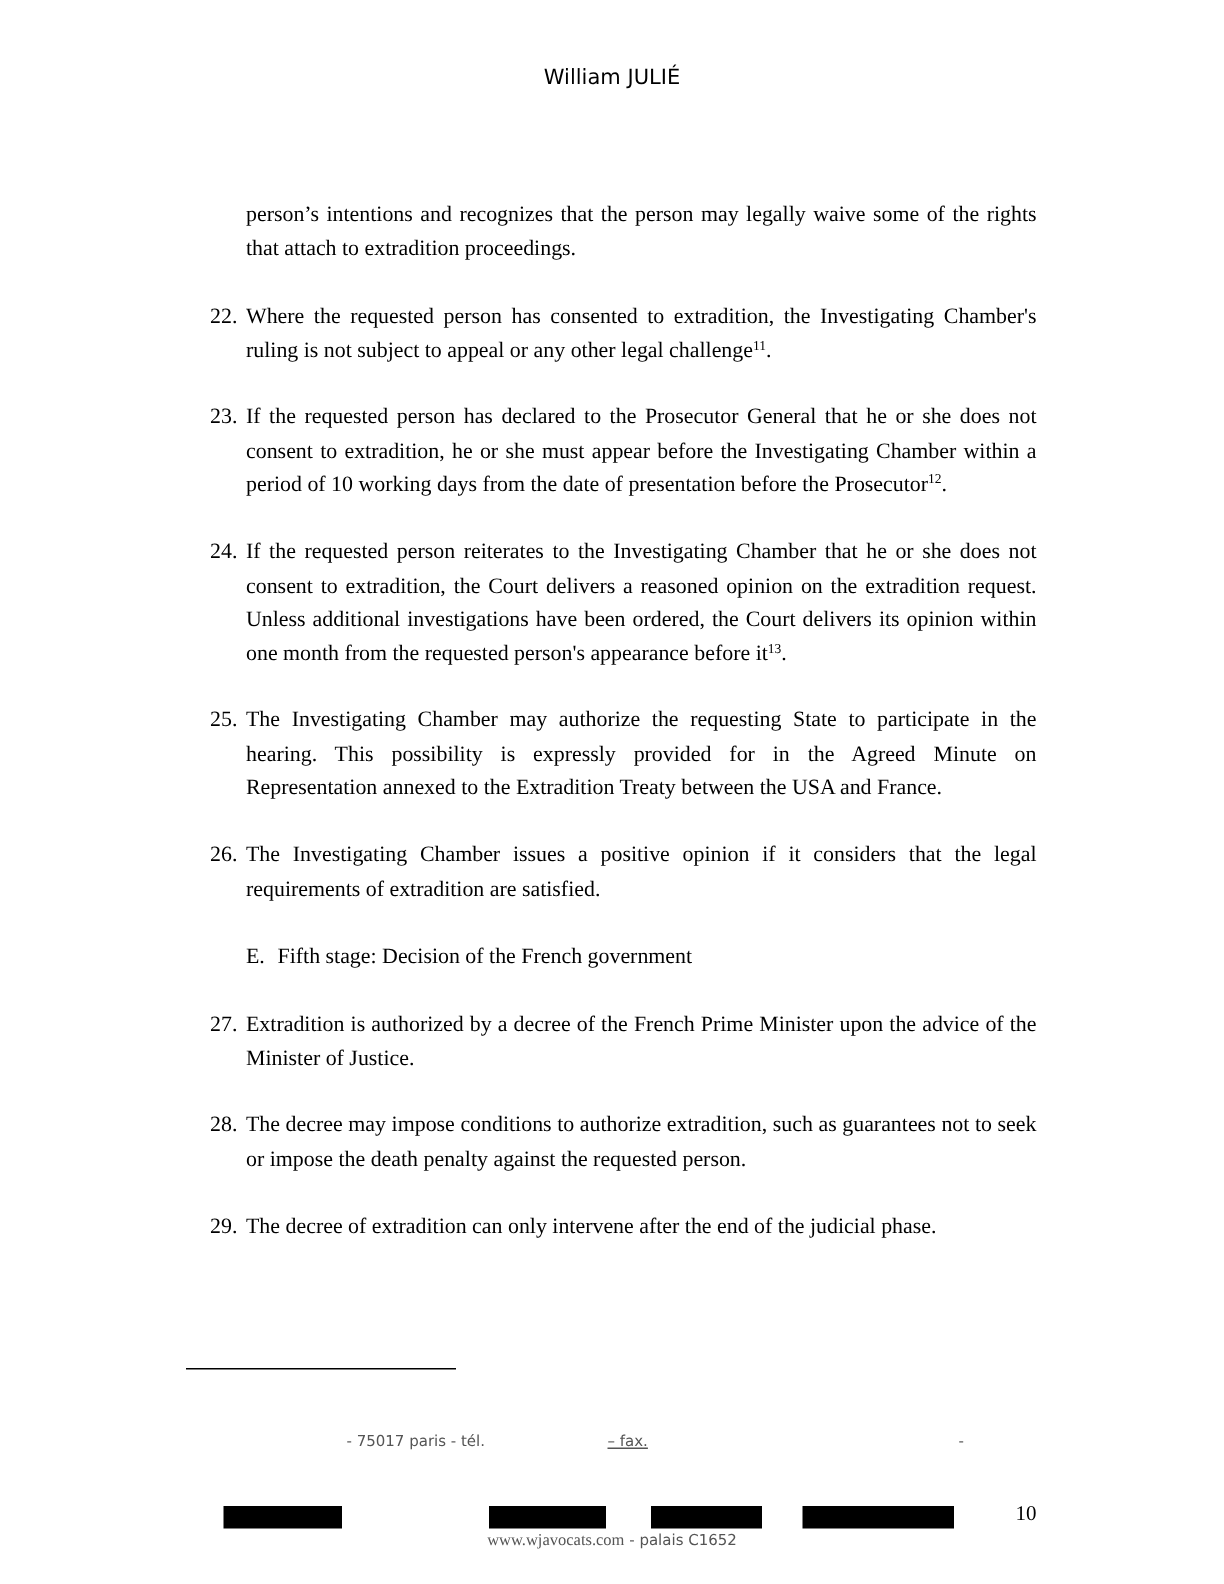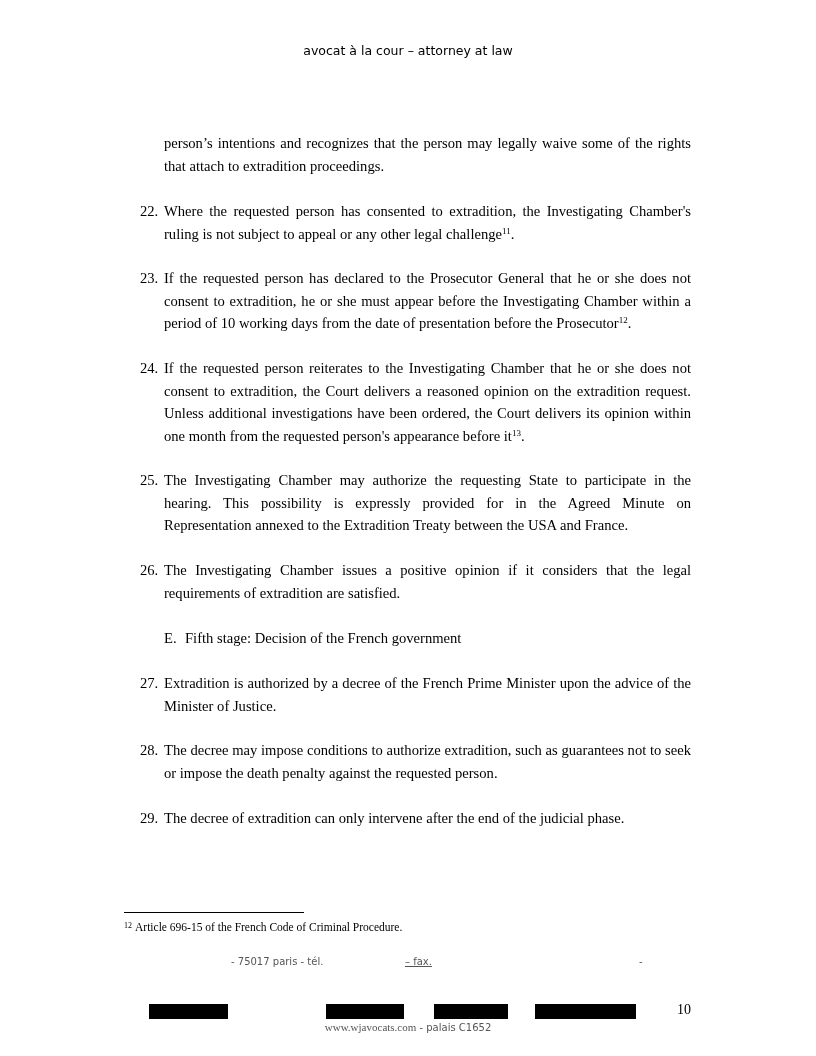--- a/index.html
+++ b/index.html
@@ -21,21 +21,21 @@
     .ft { position: absolute; top: 956px; font-family: "DejaVu Sans", sans-serif; font-size: 10px; color: #555; }
     .page-num { position: absolute; top: 1002px; left: 677px; font-family: "Liberation Serif", serif; font-size: 14px; color: #000; }
     .site { position: absolute; top: 1021px; left: 0; width: 816px; text-align: center; font-size: 10px; color: #555; }
     .site .url { font-family: "Liberation Serif", serif; font-size: 11px; }
     .site .pal { font-family: "DejaVu Sans", sans-serif; font-size: 10px; }
   </style>
 </head>
 <body>
 
 <div class="header">
-  <div class="sub">avocat à la cour – attorney at law</div>
+  <div class="name">William JULIÉ</div>
 </div>
 
 <div class="para body-text" style="top:132px;">
   <p>person’s intentions and recognizes that the person may legally waive some of the rights that attach to extradition proceedings.</p>
 </div>
 
 <div class="para body-text" style="top:200px;">
   <span class="num">22.</span>
   <p><span>Where the requested person has consented to extradition, the Investigating Chamber's ruling is not subject to appeal or any other legal challenge</span><sup>11</sup><span>.</span></p>
 </div>
@@ -74,21 +74,20 @@
   <p>The decree may impose conditions to authorize extradition, such as guarantees not to seek or impose the death penalty against the requested person.</p>
 </div>
 
 <div class="para body-text" style="top:807px;">
   <span class="num">29.</span>
   <p>The decree of extradition can only intervene after the end of the judicial phase.</p>
 </div>
 
 <div class="fn-rule"></div>
 <div class="footnotes">
-  <div><sup>12</sup><span>Article 696-15 of the French Code of Criminal Procedure.</span></div>
 </div>
 
 <div class="redact" style="left:149px; width:79px;"></div>
 <span class="ft" style="left:231px;">- 75017 paris - tél.</span>
 <div class="redact" style="left:326px; width:78px;"></div>
 <span class="ft" style="left:405px;text-decoration:underline;">– fax.</span>
 <div class="redact" style="left:434px; width:74px;"></div>
 <div class="redact" style="left:535px; width:101px;"></div>
 <span class="ft" style="left:639px;">-</span>
 <span class="page-num">10</span>

